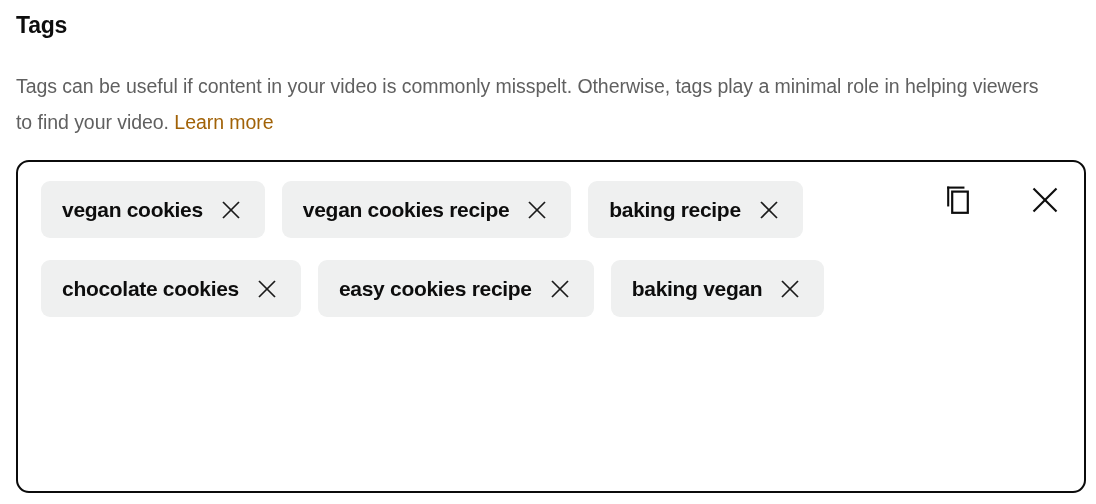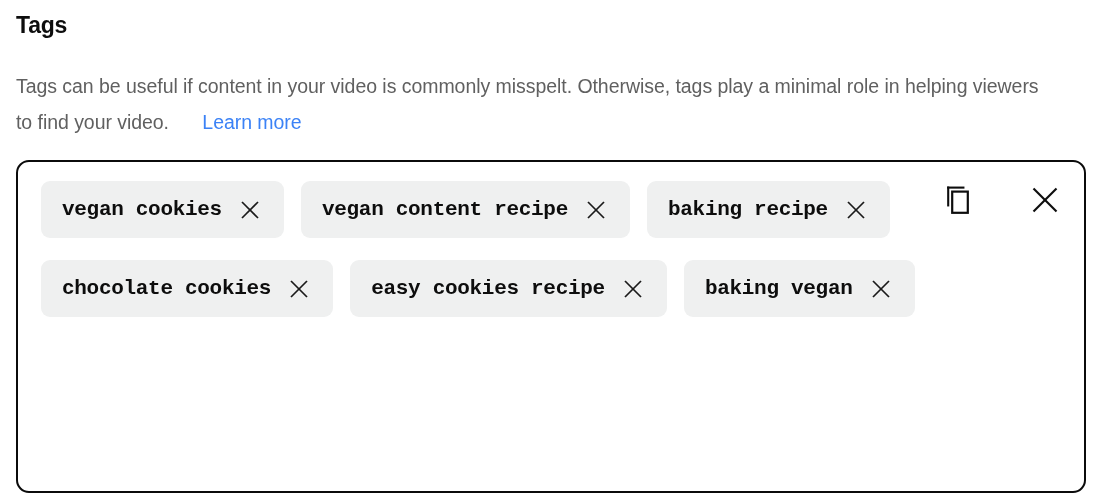--- a/index.html
+++ b/index.html
@@ -41,38 +41,36 @@
     left: 16px;
     top: 68px;
     width: 1030px;
     font-size: 19.5px;
     font-weight: 400;
     color: #606060;
     line-height: 36px;
     letter-spacing: -0.05px;
   }
   .section-desc .learn-more {
-    color: #3b82f6;
+    color: #a16207;
     text-decoration: none;
     cursor: pointer;
-    margin-left: 28px;
   }
 
   
   .tag-box {
     position: absolute;
     left: 16px;
     top: 160px;
     width: 1070px;
     height: 333px;
     box-sizing: border-box;
     border: 2.3px solid #0b0b0b;
     border-radius: 13px;
     background: #ffffff;
-    font-family: Liberation Mono, monospace;
   }
 
   .chips-area {
     position: absolute;
     left: 23px;
     top: 19px;
     width: 880px;
     display: flex;
     flex-wrap: wrap;
     align-content: flex-start;
@@ -149,21 +147,21 @@
           <span class="chip-remove">
             <span>
               <svg width="24" height="24" viewBox="0 0 24 24" fill="none" xmlns="http://www.w3.org/2000/svg">
                 <path d="M4 4 L20 20" stroke="#1a1a1a" stroke-width="1.7"></path>
                 <path d="M20 4 L4 20" stroke="#1a1a1a" stroke-width="1.7"></path>
               </svg>
             </span>
           </span>
         </div>
         <div class="chip">
-          <span class="chip-label">vegan content recipe</span>
+          <span class="chip-label">vegan cookies recipe</span>
           <span class="chip-remove">
             <span>
               <svg width="24" height="24" viewBox="0 0 24 24" fill="none" xmlns="http://www.w3.org/2000/svg">
                 <path d="M4 4 L20 20" stroke="#1a1a1a" stroke-width="1.7"></path>
                 <path d="M20 4 L4 20" stroke="#1a1a1a" stroke-width="1.7"></path>
               </svg>
             </span>
           </span>
         </div>
         <div class="chip">

